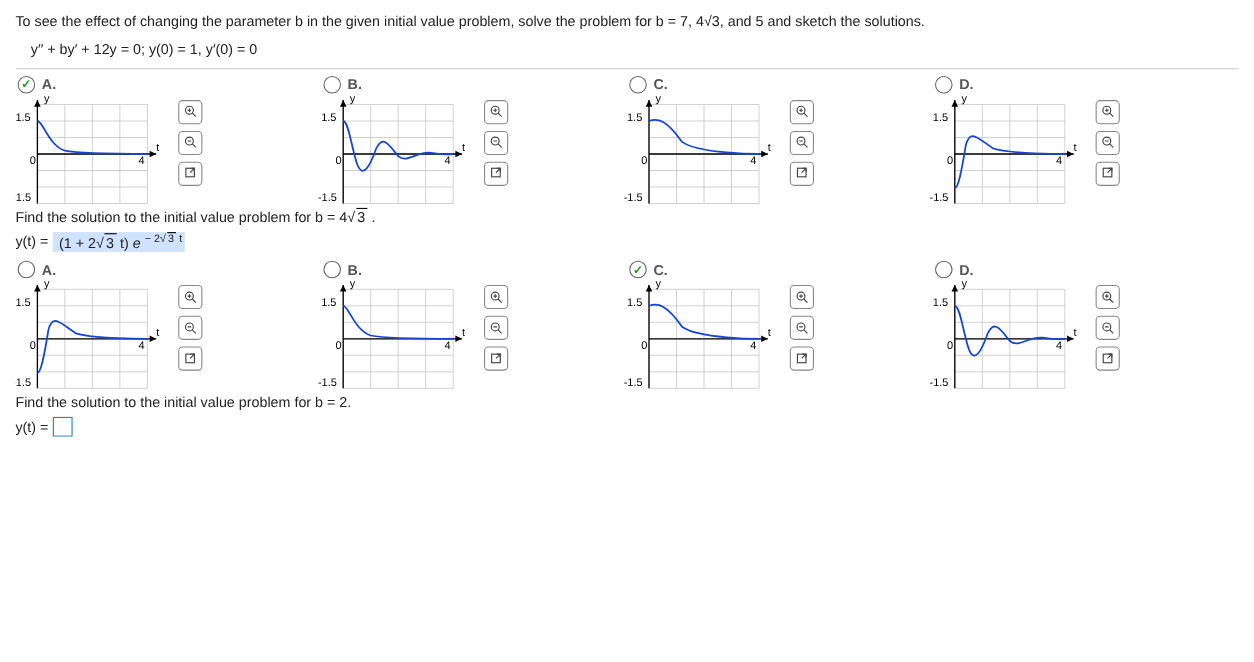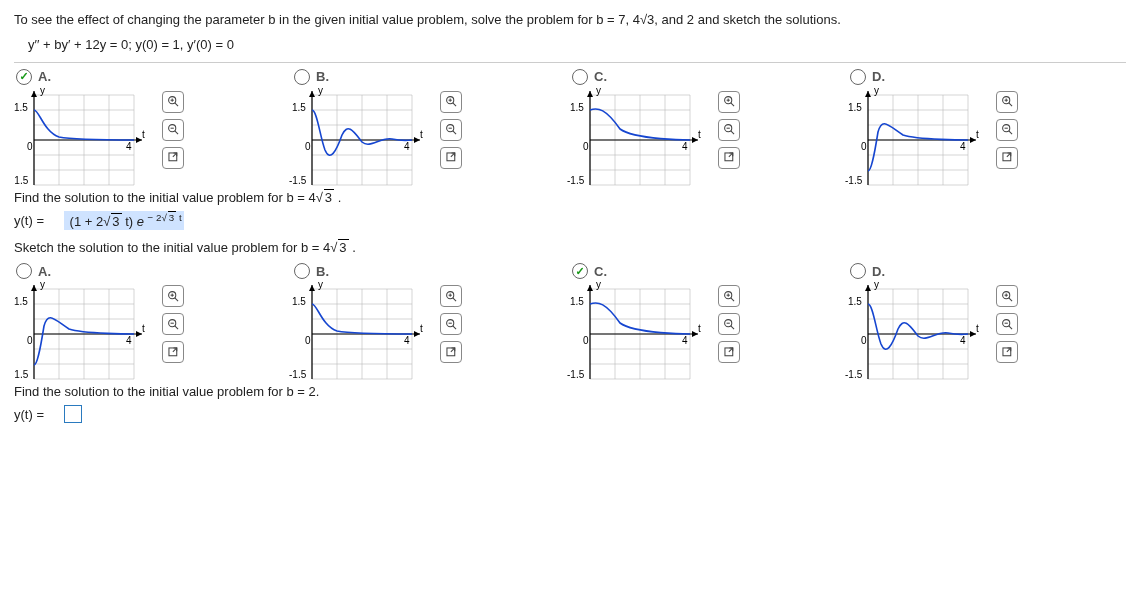--- a/index.html
+++ b/index.html
@@ -22,31 +22,31 @@
   .opt-letter { color:#555; }
   .opt-body { display:flex; align-items:flex-start; gap:6px; margin-top:2px;}
   .plot-wrap { position:relative; width:140px; height:100px; margin-right:2px;}
   svg.plot { position:absolute; top:0; left:0; }
   .tick-lbl { position:absolute; font-size:10px; color:#000; }
   .icons { display:flex; flex-direction:column; gap:6px; margin-top:4px;}
   .icon-btn { width:20px; height:20px; border:1px solid #888; border-radius:4px; display:flex; align-items:center; justify-content:center; background:#fff;}
   .icon-btn svg { width:13px; height:13px; stroke:#444; fill:none; stroke-width:1.6;}
 
   .sect { margin-top:3px; }
-  .ans-line { margin-top:6px; display:flex; align-items:center; gap:20px;}
+  .ans-line { margin-top:6px; display:flex; align-items:center; gap:4px;}
   .hl { background:#cfe3ff; padding:1px 2px;}
   .inputbox { display:inline-block; width:16px; height:16px; border:1px solid #2a7abf; background:#fff;}
   .math { font-family:Liberation Sans, sans-serif; }
   .sqrt { border-top:1px solid #000; padding:0 2px 0 1px; margin-left:1px;}
   sup,sub{font-size:0.75em;}
 </style>
 </head>
 <body>
 
-<div class="prob-intro">To see the effect of changing the parameter b in the given initial value problem, solve the problem for b = 7, 4√3, and 2 and sketch the solutions.</div>
+<div class="prob-intro">To see the effect of changing the parameter b in the given initial value problem, solve the problem for b = 7, 4√3, and 5 and sketch the solutions.</div>
 <div class="equation math">y′′ + by′ + 12y = 0;   y(0) = 1,   y′(0) = 0</div>
 <hr class="hr">
 
 <div id="mount">
     <div class="options-row">
       <div class="opt">
       <div class="opt-head">
         <span class="radio checked"></span>
         <span class="opt-letter">A.</span>
       </div>
@@ -285,21 +285,20 @@
         </div>
       </div>
     </div>
     </div>
     <div class="sect">
   <div>Find the solution to the initial value problem for b = 4<span class="math">√<span class="sqrt">3</span></span> .</div>
   <div class="ans-line">
     <span class="math">y(t) =</span>
     <span class="hl math">&nbsp;(1 + 2√<span class="sqrt">3</span> t)&nbsp;<i>e</i>&nbsp;<sup>− 2√<span class="sqrt">3</span> t</sup></span>
   </div>
-  <div style="margin-top:10px;">Sketch the solution to the initial value problem for b = 4<span class="math">√<span class="sqrt">3</span></span> .</div>
 </div>
     <div style="height:6px"></div>
     <div class="options-row">
       <div class="opt">
       <div class="opt-head">
         <span class="radio "></span>
         <span class="opt-letter">A.</span>
       </div>
       <div class="opt-body">
 

